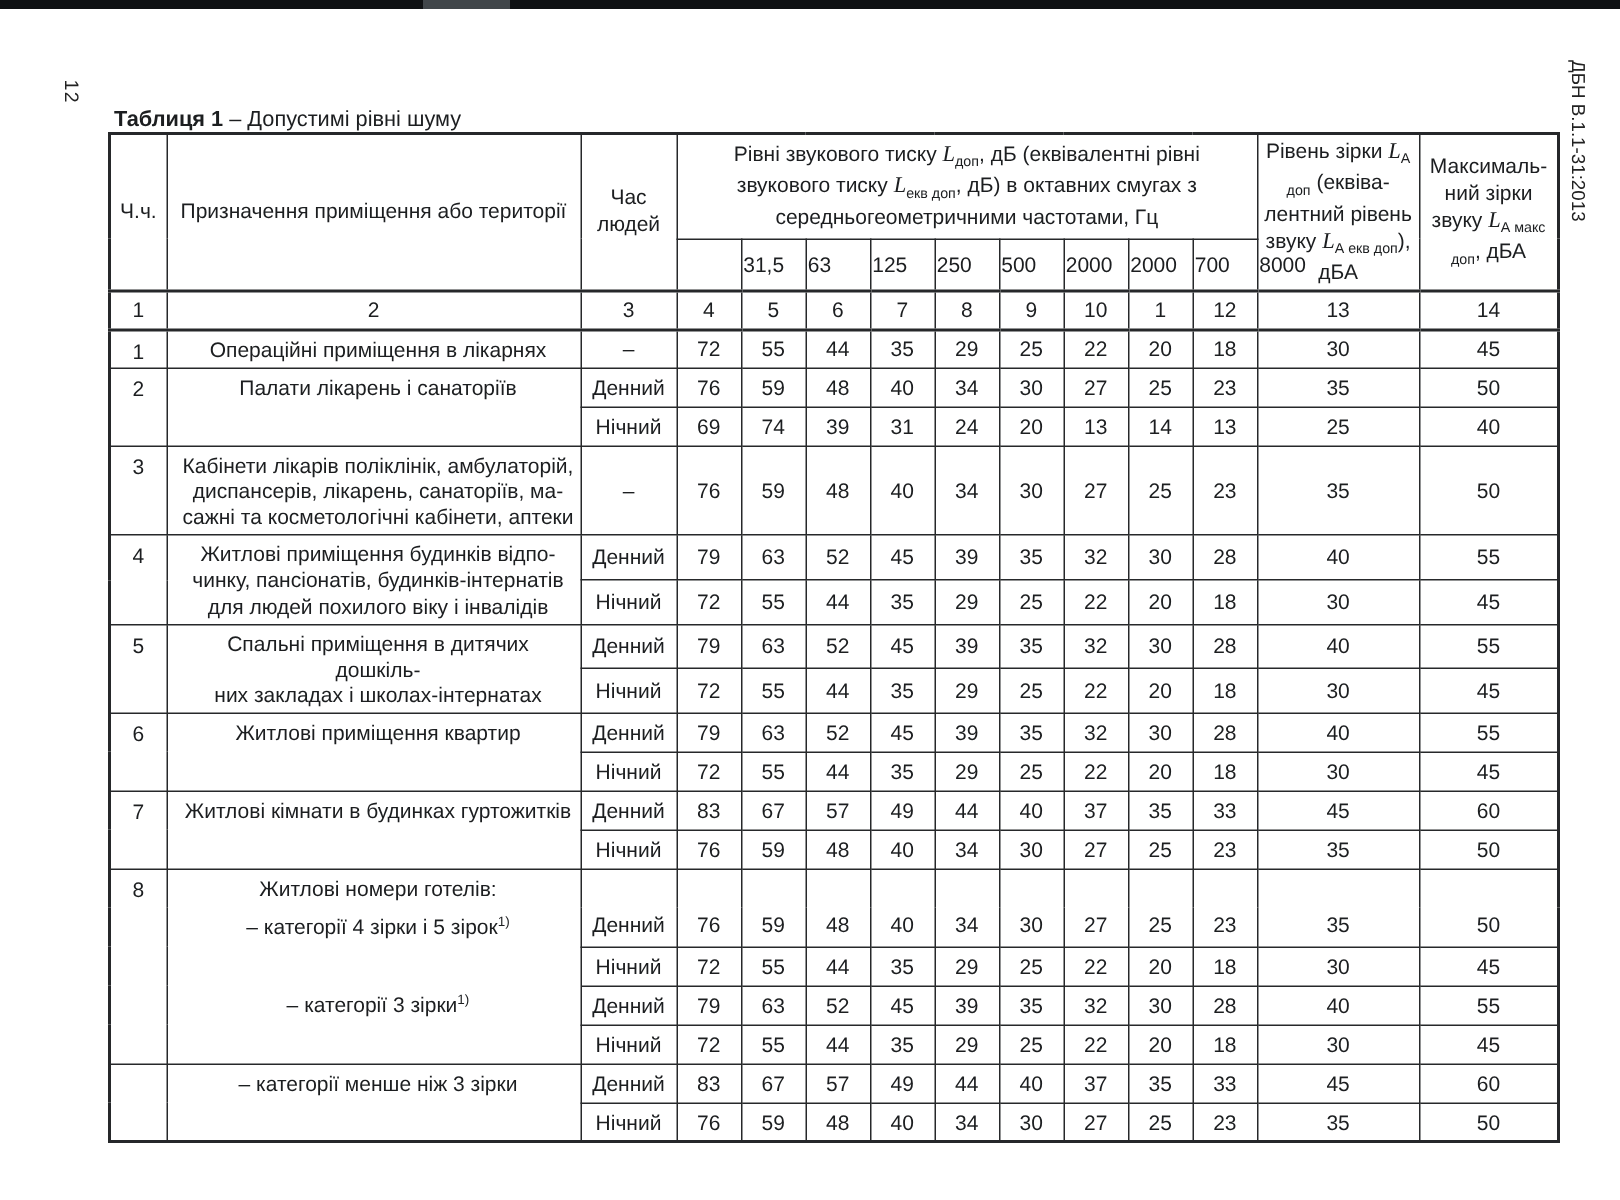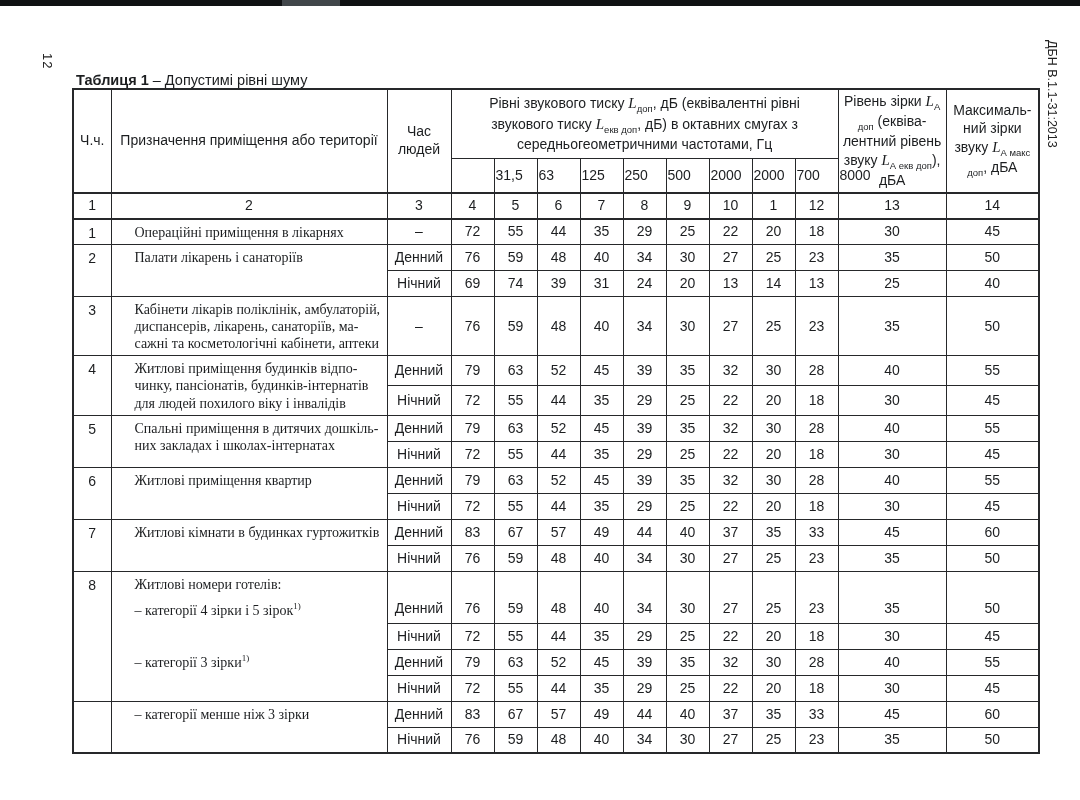--- a/index.html
+++ b/index.html
@@ -33,21 +33,21 @@
     text-align:center; vertical-align:middle; padding:2px 3px;
     font-weight:normal; color:#1c1e20;
   }
   tr.main-head { height:58px; }
   tr.main-head th { line-height:1.28; }
   th.th-pressure { padding:2px 12px; }
   th.th-level, th.th-max { padding:2px 4px; }
   tr.freq-row th { height:32px;padding-left:44px; }
   tr.colnum-row th { height:26px; border-top-width:2px; border-bottom-width:2px; }
   tbody tr { height:26px; }
-  td.name { text-align:left; vertical-align:top; padding:4px 4px 3px 23px;font-family:Liberation Serif, serif; }
+  td.name { text-align:center; vertical-align:top; padding:4px 4px 3px 10px; }
   td.num  { vertical-align:top; padding-top:5px; }
   td.nb { border-bottom:none; }
   td.nt { border-top:none; }
   td.tallb { vertical-align:bottom; padding-bottom:6px; }
   .li { font-family:"Liberation Serif", serif; font-style:italic; font-size:15px; }
   sub { font-size:9.5px; }
   sup { font-size:9px; }
 </style>
 </head>
 <body>

